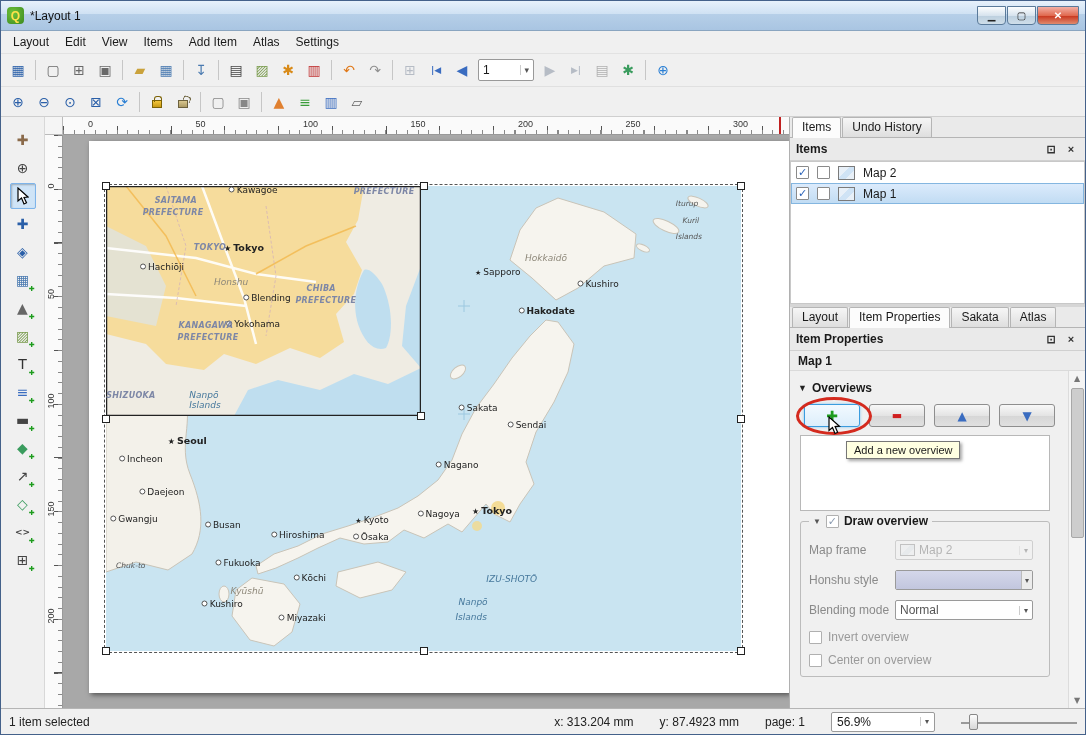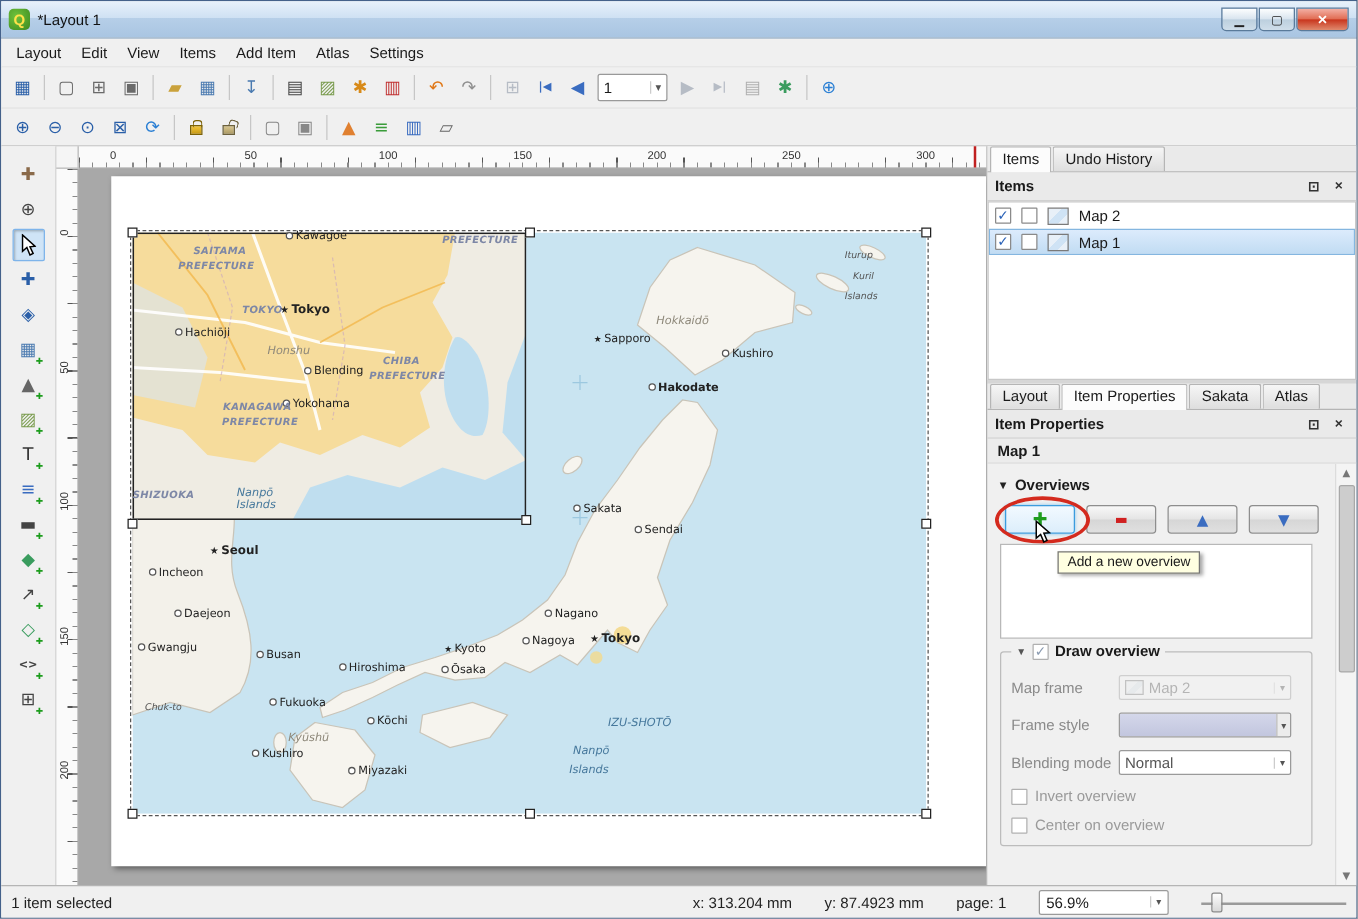--- a/index.html
+++ b/index.html
@@ -395,21 +395,21 @@
             <div class="map-labels">
                 <span class="ml star-city" style="left: 61.7%; top: 18.5%;">Sapporo</span>
                 <span class="ml region" style="left: 69.3%; top: 15.5%;">Hokkaidō</span>
                 <span class="ml city" style="left: 77.5%; top: 21.1%;">Kushiro</span>
                 <span class="ml small" style="left: 91.5%; top: 3.9%;">Iturup</span>
                 <span class="ml small" style="left: 92.1%; top: 7.6%;">Kuril</span>
                 <span class="ml small" style="left: 91.8%; top: 10.9%;">Islands</span>
                 <span class="ml city" style="left: 69.4%; top: 26.9%; font-weight: bold;">Hakodate</span>
                 <span class="ml city" style="left: 66.3%; top: 51.4%;">Sendai</span>
                 <span class="ml city" style="left: 54.2%; top: 47.7%; margin-left: 28px;">Sakata</span>
-                <span class="ml city" style="left: 55.3%; top: 60%; margin-top: 27px;">Nagano</span>
+                <span class="ml city" style="left: 55.3%; top: 60%;">Nagano</span>
                 <span class="ml capital" style="left: 60.8%; top: 69.9%;">Tokyo</span>
                 <span class="ml city" style="left: 52.4%; top: 70.5%;">Nagoya</span>
                 <span class="ml star-city" style="left: 41.9%; top: 71.8%;">Kyoto</span>
                 <span class="ml city" style="left: 41.7%; top: 75.5%;">Ōsaka</span>
                 <span class="ml city" style="left: 32.1%; top: 84.3%;">Kōchi</span>
                 <span class="ml city" style="left: 30.2%; top: 75.1%;">Hiroshima</span>
                 <span class="ml city" style="left: 20.8%; top: 81.1%;">Fukuoka</span>
                 <span class="ml region" style="left: 22.2%; top: 87.1%;">Kyūshū</span>
                 <span class="ml city" style="left: 18.3%; top: 89.9%;">Kushiro</span>
                 <span class="ml city" style="left: 30.9%; top: 92.9%;">Miyazaki</span>
@@ -559,21 +559,21 @@
             </div>
             <div class="frow" style="top:18px">
               <span class="flabel">Map frame</span>
               <span class="fctrl combo dis">
                 <span class="map-ic small"></span>
                 <span>Map 2</span>
                 <span class="carrow">▾</span>
               </span>
             </div>
             <div class="frow" style="top:48px">
-              <span class="flabel">Frame style</span>
+              <span class="flabel">Honshu style</span>
               <span class="fctrl style-btn">
                 <span class="swatch"></span>
                 <span class="carrow">▾</span>
               </span>
             </div>
             <div class="frow" style="top:78px">
               <span class="flabel">Blending mode</span>
               <span class="fctrl combo">
                 <span>Normal</span>
                 <span class="carrow">▾</span>

